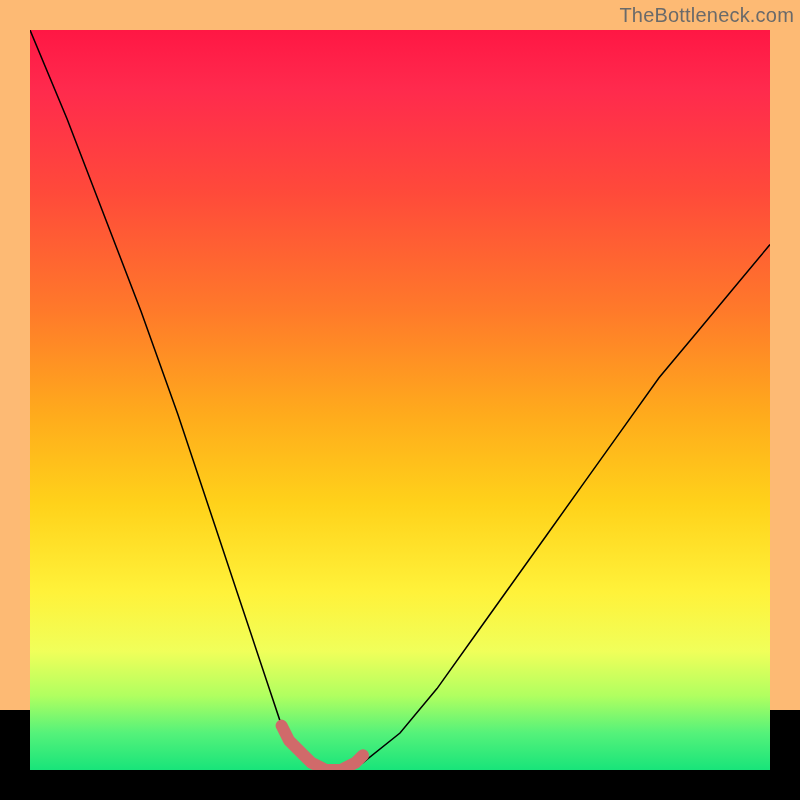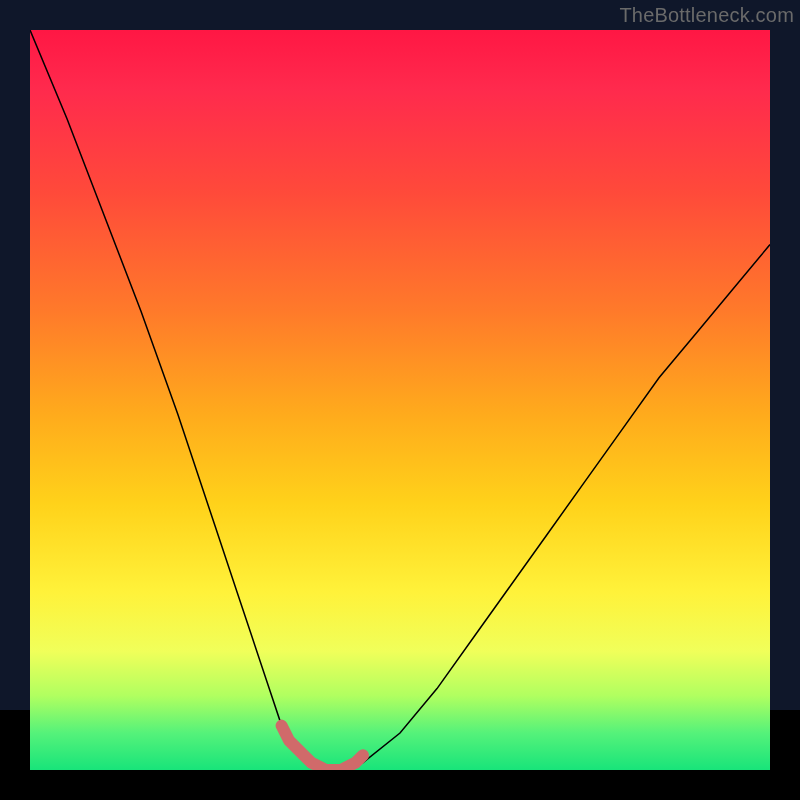--- a/index.html
+++ b/index.html
@@ -8,21 +8,21 @@
     width: 800px;
     height: 800px;
     overflow: hidden;
     background: #000;
     font-family: Arial, Helvetica, sans-serif;
   }
   .stage {
     position: relative;
     width: 800px;
     height: 710px;
-    background: #0f172a;
+    background: #fdba74;
   }
   .plot {
     position: absolute;
     left: 30px;
     top: 30px;
     width: 740px;
     height: 740px;
     
     background: linear-gradient(
       to bottom,

